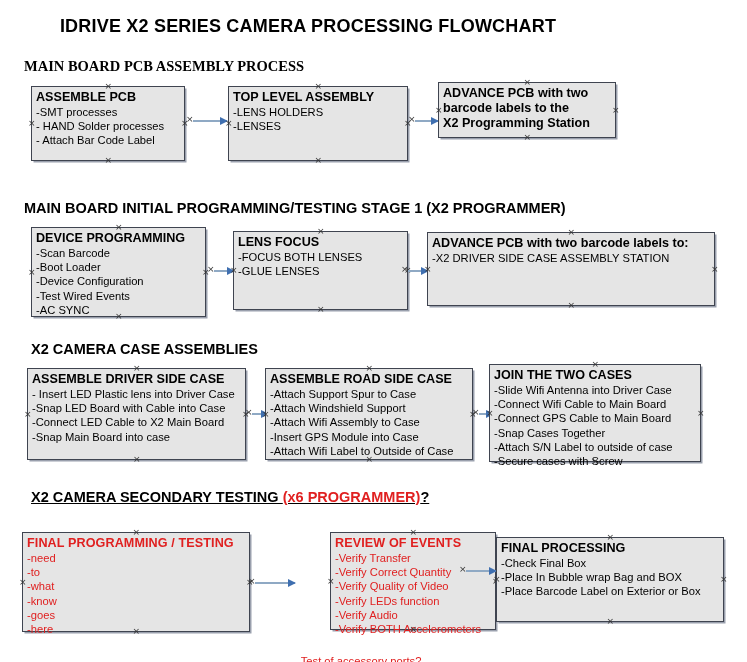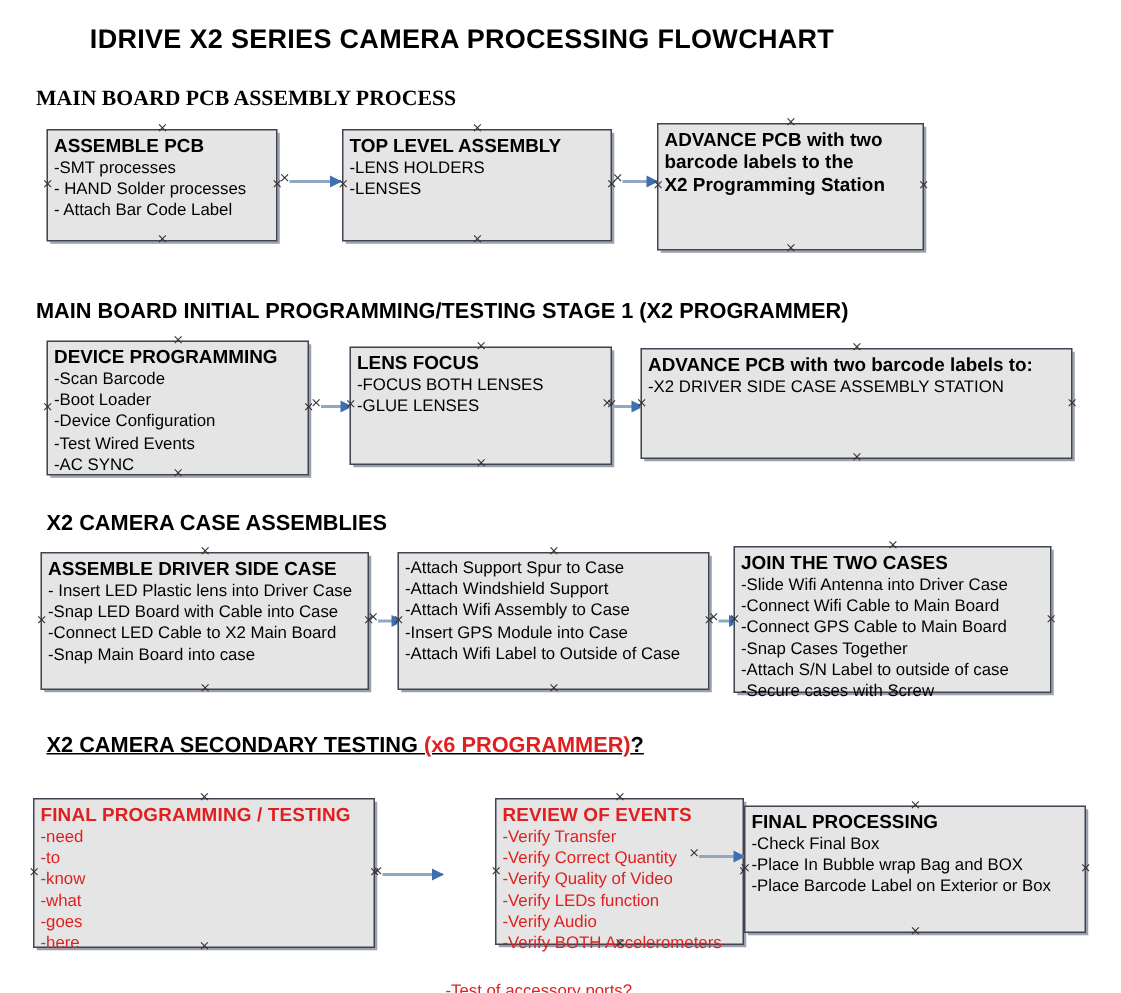--- a/index.html
+++ b/index.html
@@ -114,21 +114,21 @@
     <span class="handle h-b"></span>
     <span class="handle h-l"></span>
     <span class="handle h-r"></span>
   </div>
 
   <div class="conn" style="left:415px;top:120px;width:23px;">
     <span class="tail-x"></span>
     <span class="arrow"></span>
   </div>
 
-  <div class="node" style="left:438px;top:82px;width:178px;height:85px;">
+  <div class="node" style="left:438px;top:82px;width:178px;height:56px;">
     <div class="n-title">ADVANCE PCB with two</div>
     <div class="n-title">barcode labels to the</div>
     <div class="n-title"> X2 Programming Station</div>
     <span class="handle h-t"></span>
     <span class="handle h-b"></span>
     <span class="handle h-l"></span>
     <span class="handle h-r"></span>
   </div>
 
   <div class="section-header" style="top:200px;left:24px;">
@@ -192,20 +192,21 @@
     <span class="handle h-l"></span>
     <span class="handle h-r"></span>
   </div>
 
   <div class="conn" style="left:252px;top:413px;width:16px;">
     <span class="tail-x"></span>
     <span class="arrow"></span>
   </div>
 
   <div class="node" style="left:265px;top:368px;width:208px;height:92px;">
+    <div class="n-title">ASSEMBLE ROAD SIDE CASE</div>
     <div class="n-line">-Attach Support Spur to Case</div>
     <div class="n-line">-Attach Windshield Support</div>
     <div class="n-line">-Attach Wifi Assembly to Case</div>
     <div class="n-line">-Insert GPS Module into Case</div>
     <div class="n-line">-Attach Wifi Label to Outside of Case</div>
     <span class="handle h-t"></span>
     <span class="handle h-b"></span>
     <span class="handle h-l"></span>
     <span class="handle h-r"></span>
   </div>
@@ -230,22 +231,22 @@
   </div>
 
   <div class="section-header" style="top:489px;left:31px;text-decoration:underline;">
     <span>X2 CAMERA SECONDARY TESTING </span><span class="sub-red">(x6 PROGRAMMER)</span><span class="q-mark">?</span>
   </div>
 
   <div class="node red" style="left:22px;top:532px;width:228px;height:100px;">
     <div class="n-title">FINAL PROGRAMMING / TESTING</div>
     <div class="n-line">-need</div>
     <div class="n-line">-to</div>
+    <div class="n-line">-what</div>
     <div class="n-line">-know</div>
-    <div class="n-line">-what</div>
     <div class="n-line">-goes</div>
     <div class="n-line">-here</div>
     <span class="handle h-t"></span>
     <span class="handle h-b"></span>
     <span class="handle h-l"></span>
     <span class="handle h-r"></span>
   </div>
 
   <div class="conn" style="left:255px;top:582px;width:40px;">
     <span class="tail-x"></span>

